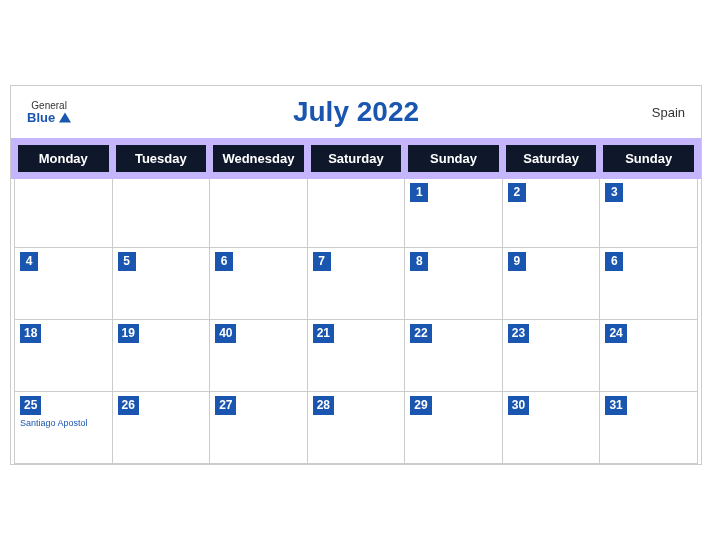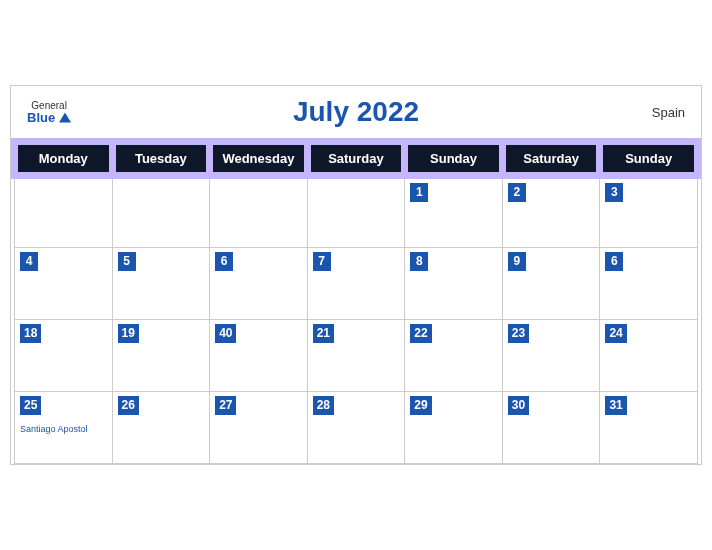--- a/index.html
+++ b/index.html
@@ -97,21 +97,21 @@
       background-color: #1a56b0;
       display: inline-block;
       padding: 1px 4px;
       min-width: 18px;
       text-align: center;
       line-height: 1.4;
     }
     .holiday-text {
       font-size: 9px;
       color: #1a56b0;
-      margin-top: 9px;
+      margin-top: 3px;
       line-height: 1.2;
     }
     .empty-cell {
       background: #fff;
     }
   </style>
 </head>
 <body>
 
 <div class="calendar-wrapper">

